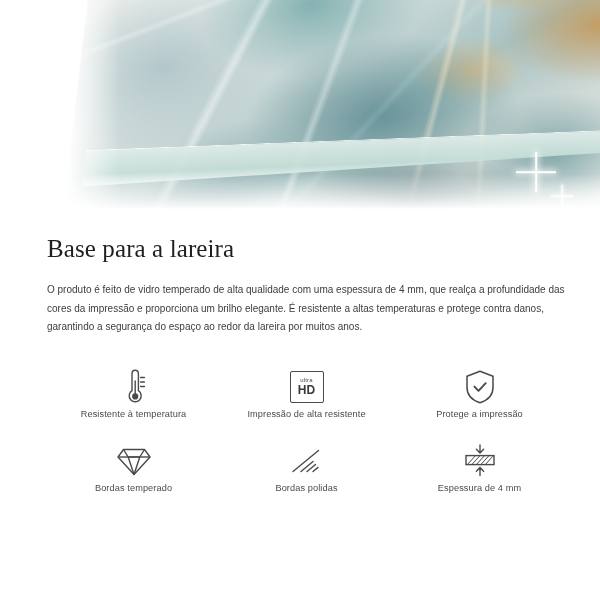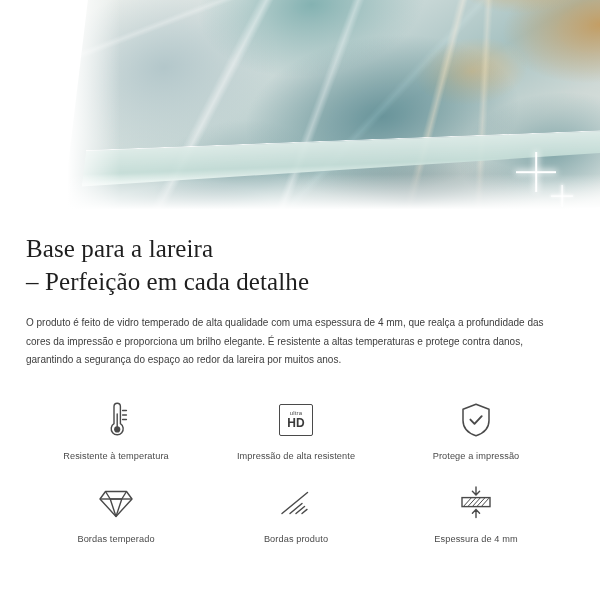--- a/index.html
+++ b/index.html
@@ -104,21 +104,21 @@
     background: #ffffff;
     transform: translate(-50%, -50%);
   }
   .sparkle::before { width: 40px; height: 1.6px; box-shadow: 0 0 6px 1px rgba(255,255,255,0.9); }
   .sparkle::after  { width: 1.6px; height: 40px; box-shadow: 0 0 6px 1px rgba(255,255,255,0.9); }
   .sparkle-1 { right: 44px; top: 152px; }
   .sparkle-2 { right: 18px; top: 176px; transform: scale(0.55); }
 
   
   .content {
-    padding: 10px 34px 0 26px;
+    padding: 10px 34px 0 47px;
   }
   .headline {
     font-family: "Liberation Serif", serif;
     font-size: 25px;
     line-height: 1.32;
     font-weight: 400;
     color: #1f1f1f;
     margin: 0 0 16px 0;
     letter-spacing: 0.1px;
   }
@@ -146,21 +146,21 @@
     padding: 4px 6px 0 6px;
   }
   .feature-icon {
     height: 44px;
     display: flex;
     align-items: center;
     justify-content: center;
     color: #4a4a4a;
   }
   .feature-label {
-    margin-top: 9px;
+    margin-top: 0;
     font-size: 9.2px;
     color: #4a4a4a;
     text-align: center;
     letter-spacing: 0.1px;
   }
   .hd-box {
     width: 32px;
     height: 30px;
     border: 1.4px solid #4a4a4a;
     border-radius: 2px;
@@ -194,21 +194,20 @@
   <div class="hero-mask-left"></div>
   <div class="hero-mask-bottom"></div>
   <div class="sparkle sparkle-1"></div>
   <div class="sparkle sparkle-2"></div>
 </div>
 
 <div class="content">
 
   <h1 class="headline">
     <span>Base para a lareira</span>
-    <span class="line2">– Perfeição em cada detalhe</span>
   </h1>
 
   <p class="paragraph">O produto é feito de vidro temperado de alta qualidade com uma espessura de 4 mm, que realça a profundidade das cores da impressão e proporciona um brilho elegante. É resistente a altas temperaturas e protege contra danos, garantindo a segurança do espaço ao redor da lareira por muitos anos.</p>
 
   <div class="features">
 
     <div class="feature">
       <div class="feature-icon">
         <svg width="30" height="40" viewBox="0 0 30 40" fill="none" stroke="#4a4a4a" stroke-width="1.4" stroke-linecap="round">
           <path d="M13 6.5a3.2 3.2 0 0 1 6.4 0v17.2a6 6 0 1 1-6.4 0z"></path>
@@ -257,21 +256,21 @@
 
     <div class="feature">
       <div class="feature-icon">
         <svg width="38" height="34" viewBox="0 0 38 34" fill="none" stroke="#4a4a4a" stroke-width="1.4" stroke-linecap="round">
           <path d="M5 27.5 L30.5 6.5"></path>
           <path d="M13 27.5 L25 17.5"></path>
           <path d="M19 27.5 L27.5 20.5"></path>
           <path d="M25 27.5 L30 23.4"></path>
         </svg>
       </div>
-      <div class="feature-label">Bordas produto</div>
+      <div class="feature-label">Bordas polidas</div>
     </div>
 
     <div class="feature">
       <div class="feature-icon">
         <svg width="40" height="36" viewBox="0 0 40 36" fill="none" stroke="#4a4a4a" stroke-width="1.4" stroke-linecap="round">
           <path d="M20 2 V9.5 M16.4 6.3 L20 10 L23.6 6.3"></path>
           <rect x="6" y="12.6" width="28" height="9" stroke-width="1.4"></rect>
           <path d="M7.5 21.4 L15 13.2 M12 21.4 L19.5 13.2 M16.5 21.4 L24 13.2 M21 21.4 L28.5 13.2 M25.5 21.4 L32.5 13.6" stroke-width="1"></path>
           <path d="M20 32.5 V25 M16.4 28.2 L20 24.5 L23.6 28.2"></path>
         </svg>

